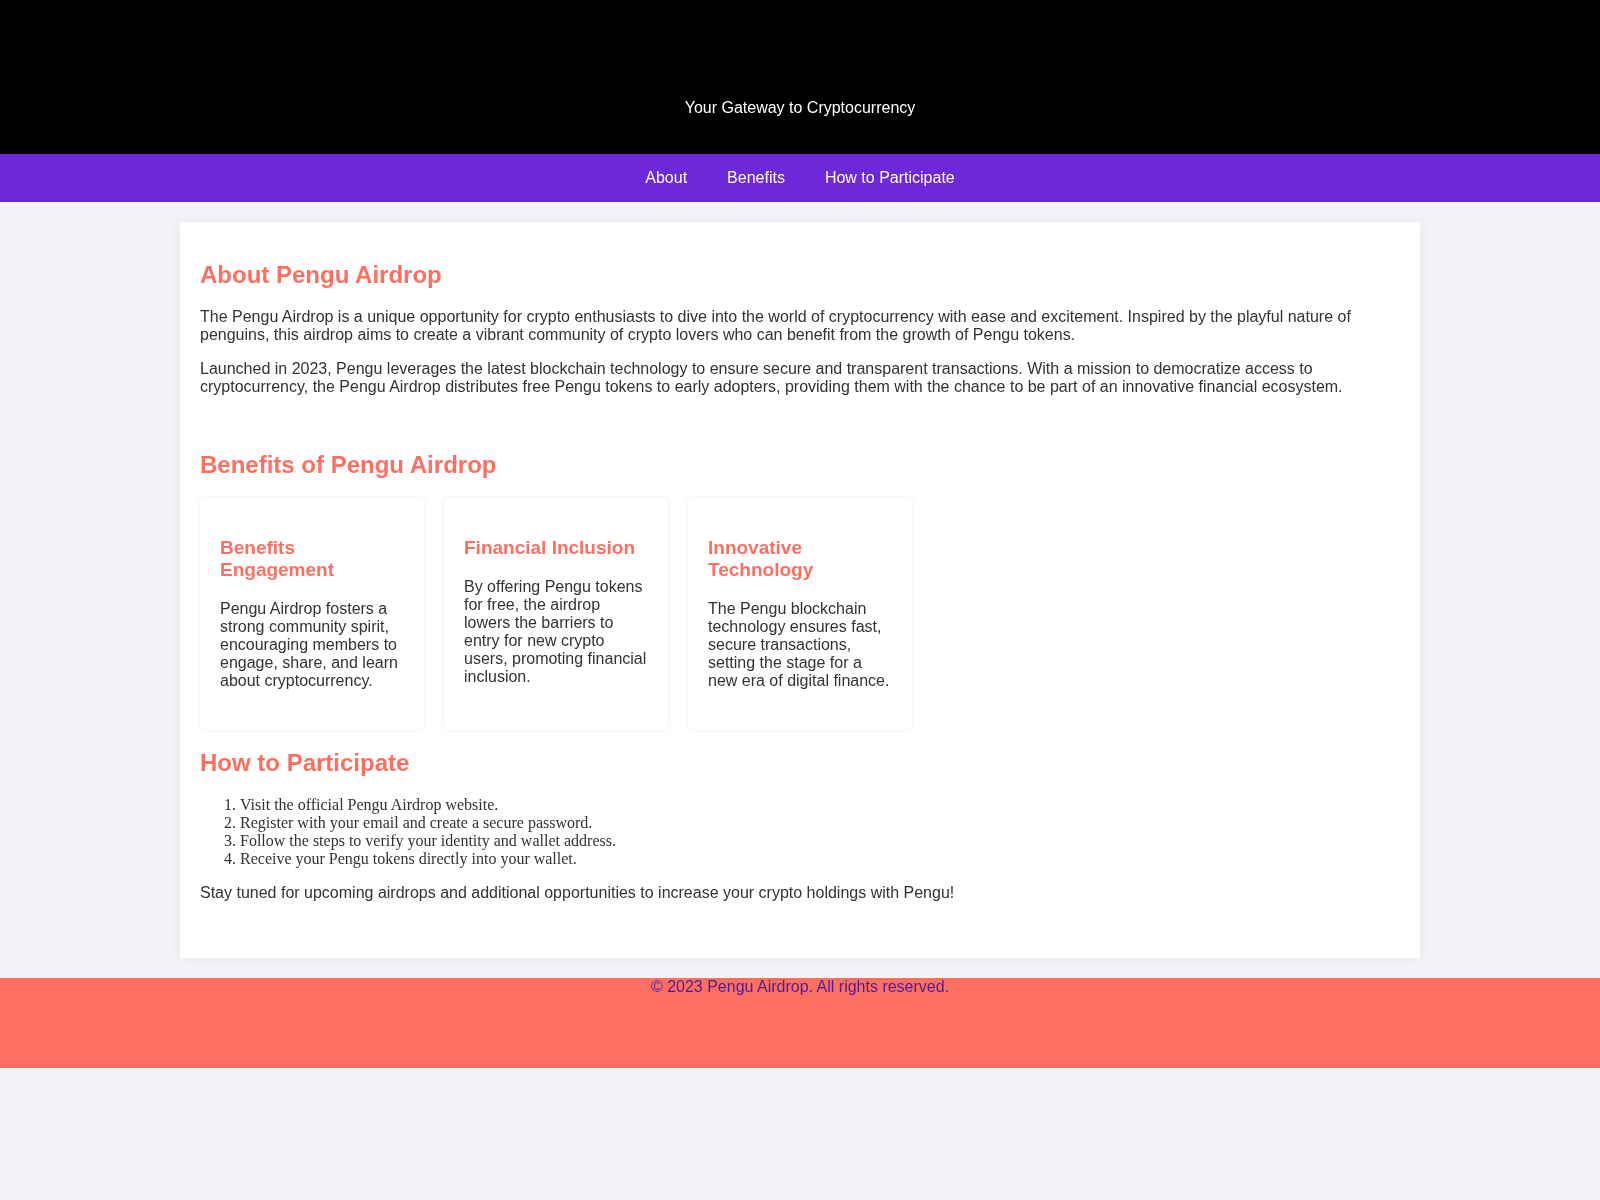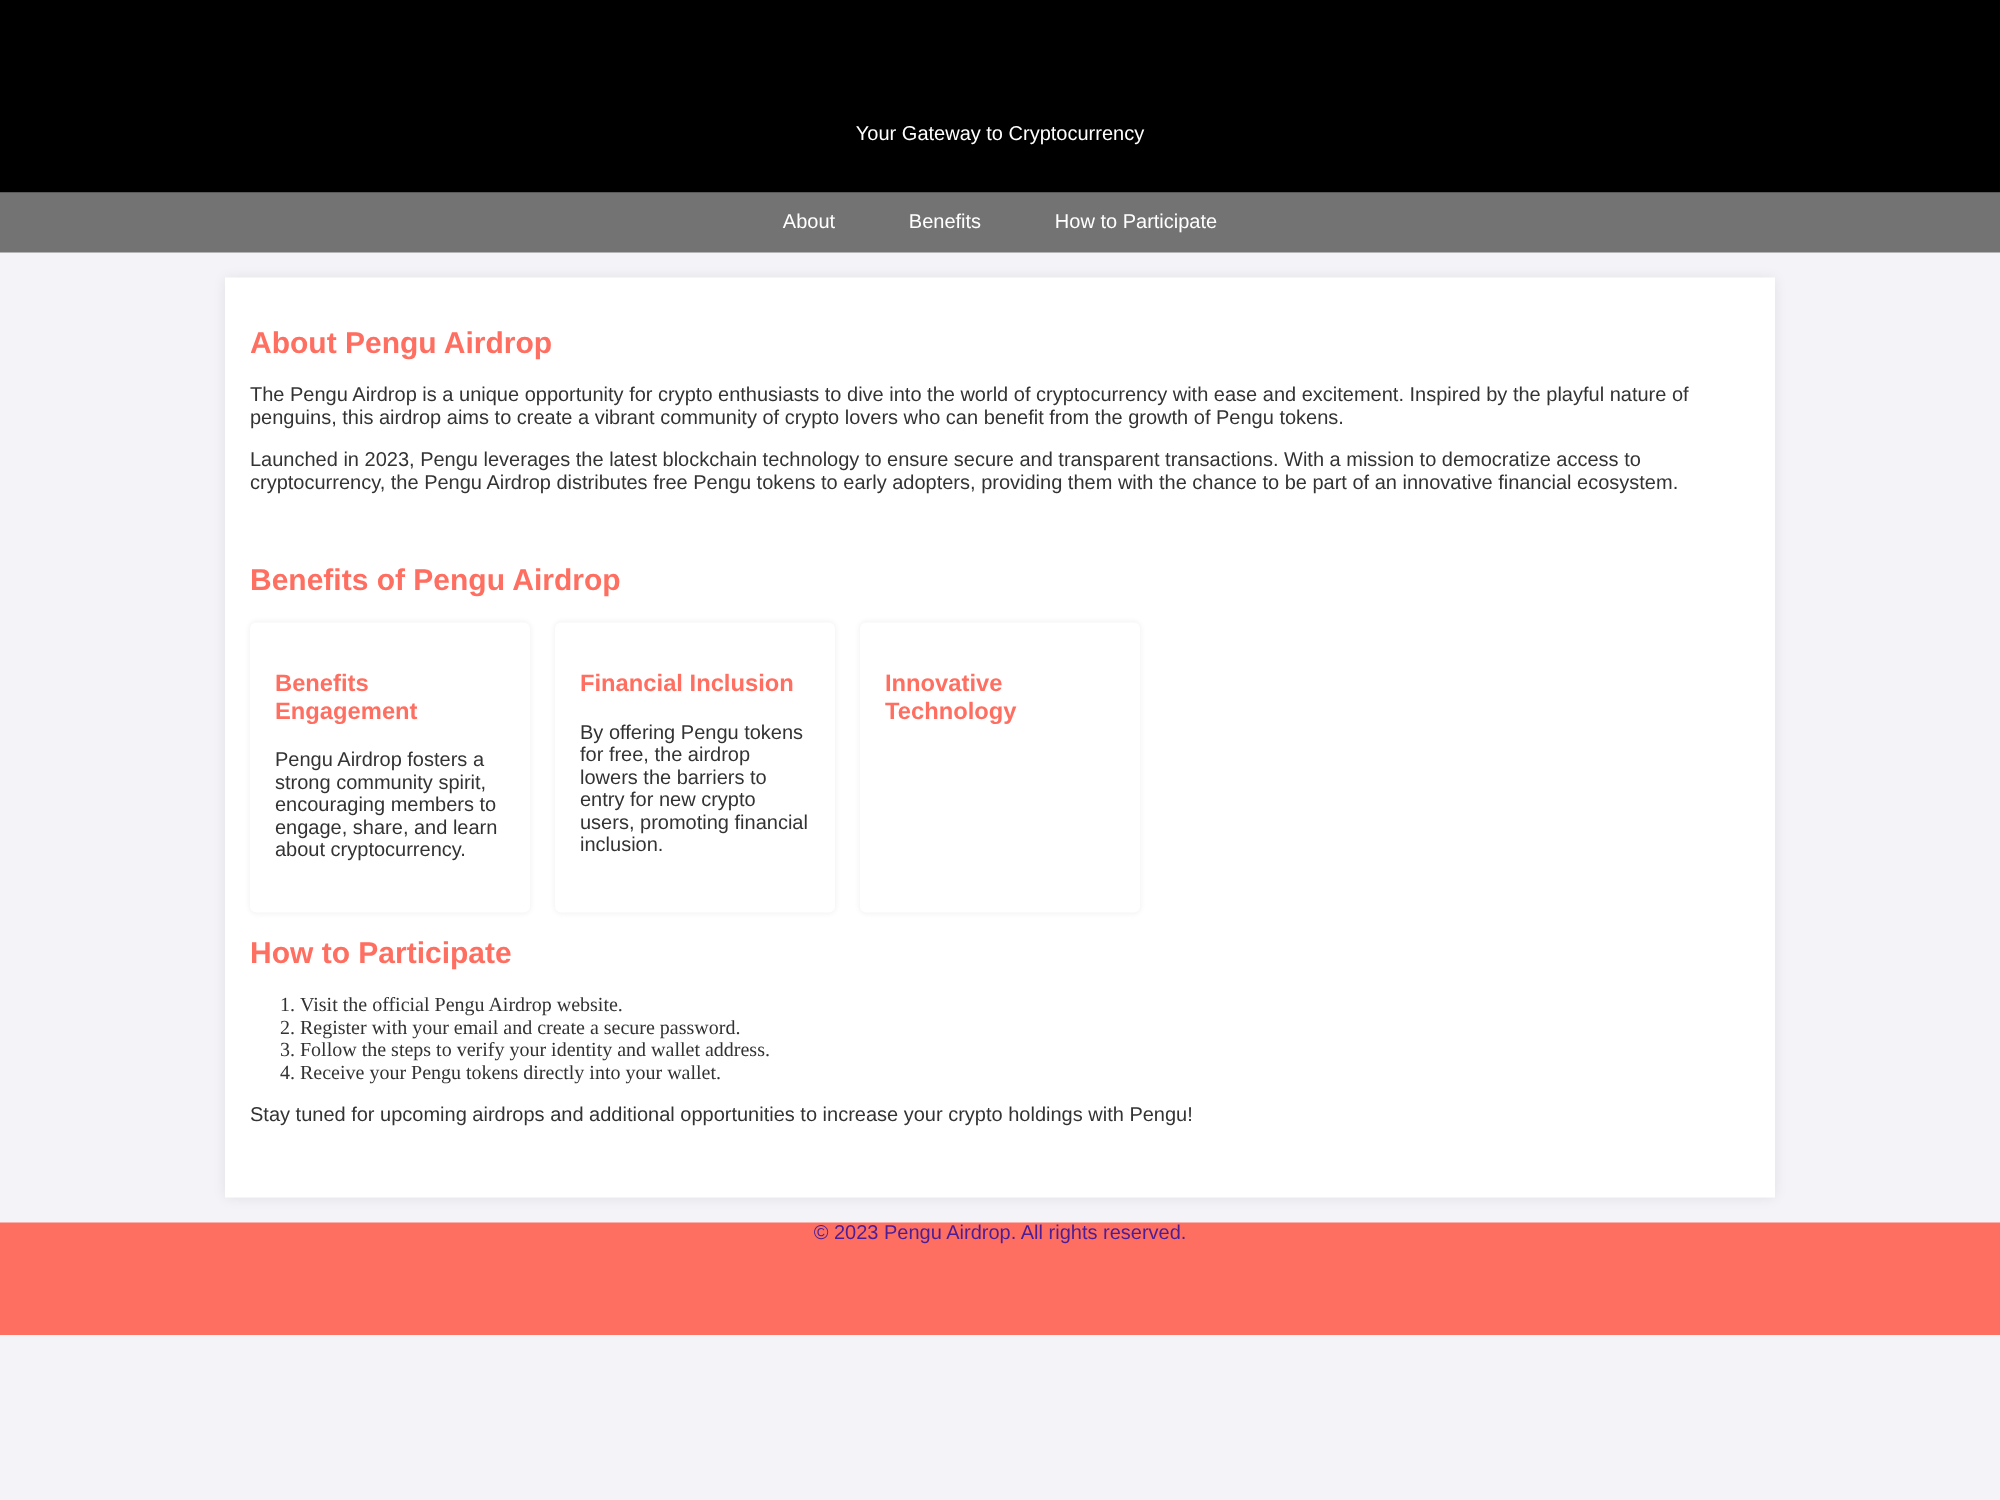--- a/index.html
+++ b/index.html
@@ -20,26 +20,25 @@
   }
   header.site-header .tagline {
     position: absolute;
     left: 0; right: 0;
     top: 98px;
     font-size: 16px;
     line-height: 20px;
     margin: 0;
   }
   nav.site-nav {
-    background: #737373;
+    background: #6d28d9;
     height: 48px;
     display: flex;
     justify-content: center;
     align-items: center;
-    gap: 19px;
   }
   nav.site-nav a {
     color: #fff;
     text-decoration: none;
     font-size: 16px;
     margin: 0 20px;
     line-height: 20px;
   }
   main.container {
     width: 1240px;
@@ -128,20 +127,21 @@
       <div class="card">
         <h3>Benefits Engagement</h3>
         <p>Pengu Airdrop fosters a strong community spirit, encouraging members to engage, share, and learn about cryptocurrency.</p>
       </div>
       <div class="card">
         <h3>Financial Inclusion</h3>
         <p>By offering Pengu tokens for free, the airdrop lowers the barriers to entry for new crypto users, promoting financial inclusion.</p>
       </div>
       <div class="card">
         <h3>Innovative Technology</h3>
+        <p>The Pengu blockchain technology ensures fast, secure transactions, setting the stage for a new era of digital finance.</p>
       </div>
     </div>
   </section>
 
   <section id="participate">
     <h2 class="section-title">How to Participate</h2>
     <ol class="steps">
       <li>Visit the official Pengu Airdrop website.</li>
       <li>Register with your email and create a secure password.</li>
       <li>Follow the steps to verify your identity and wallet address.</li>

